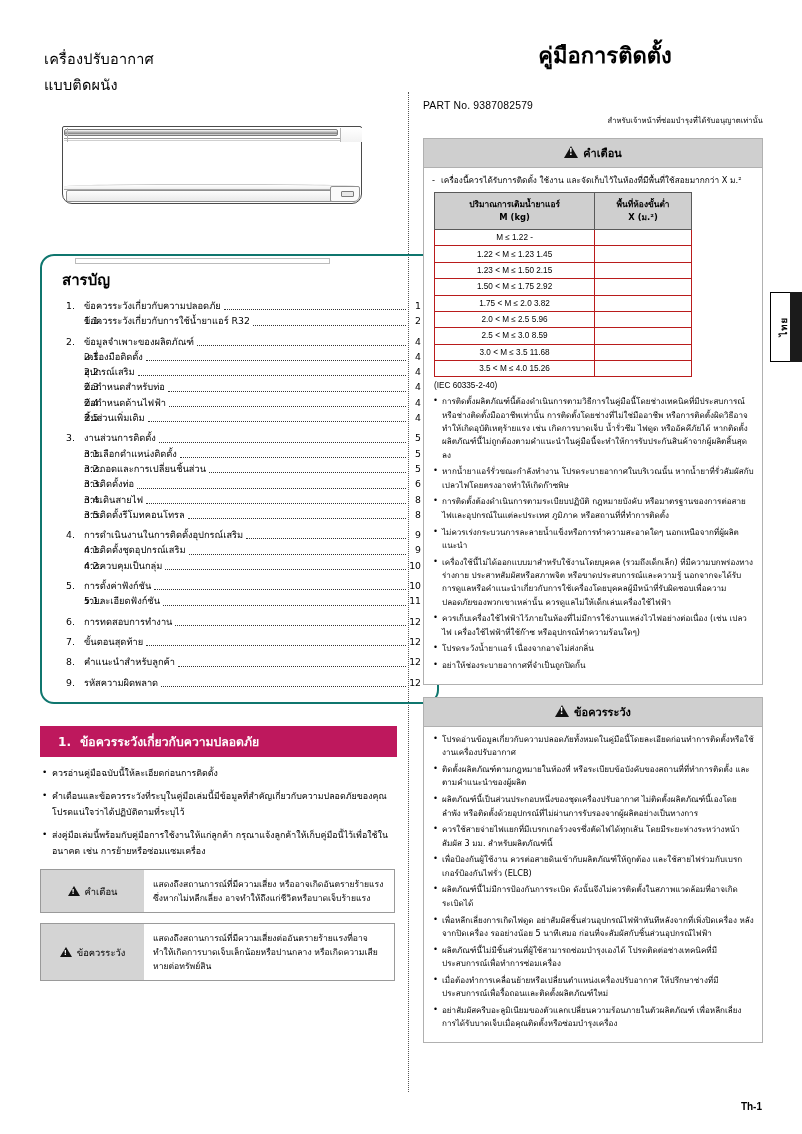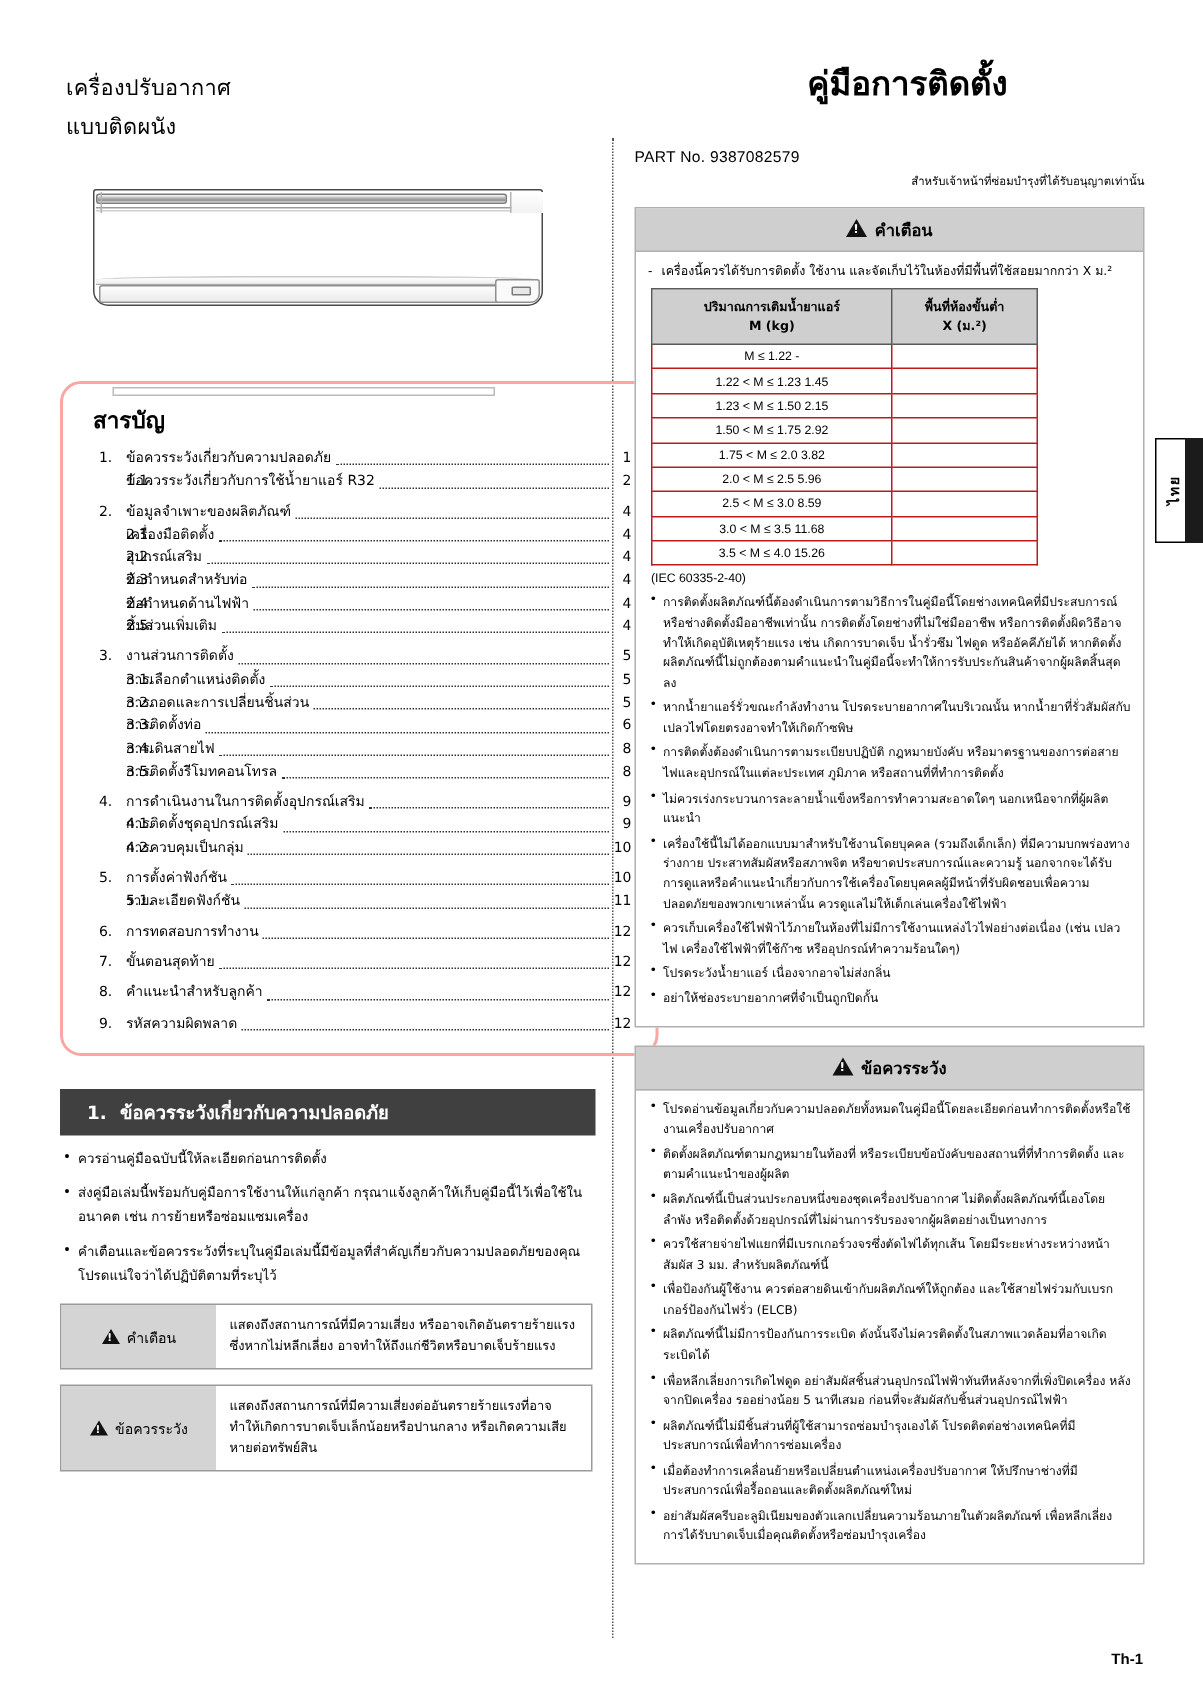--- a/index.html
+++ b/index.html
@@ -63,36 +63,36 @@
   .ac .led {
     position:absolute; right:8px; top:65px; width:13px; height:6px;
     border:1px solid #7a7a7a; background:#e8e8e8; border-radius:1px;
   }
   .ac .endL { position:absolute; left:0; top:2px; width:6px; height:14px; border-right:1px solid #b4b4b4; }
   .ac .endR { position:absolute; right:0; top:2px; width:22px; height:14px; border-left:1px solid #b4b4b4;
               background:linear-gradient(180deg,#fff,#f2f2f2); }
 
   
   .toc {
-    margin-top:16px; border:2px solid #fca5a5; border-radius:14px;
+    margin-top:16px; border:2px solid #0f766e; border-radius:14px;
     padding:10px 16px 12px 16px; width:399px; min-height:300px;
   }
   .toc h2 { margin:2px 0 6px 4px; font-size:15px; font-weight:bold; }
   .toc ul { list-style:none; margin:0; padding:0; }
   .toc li { font-size:9.3px; line-height:15.3px; display:flex; align-items:flex-end; }
   .toc li.l1 { margin-top:5px; }
   .toc li.l1 .num { width:26px; flex:none; padding-left:8px; font-weight:normal; }
   .toc li.l2 .num { width:26px; flex:none; padding-left:26px; }
   .toc li .txt { white-space:nowrap; }
   .toc li .dots { flex:1 1 auto; border-bottom:1.4px dotted #333; margin:0 3px 3px 3px; min-width:6px; }
   .toc li .pg { flex:none; text-align:right; width:12px; }
 
   
   .sec-banner {
-    margin-top:22px; background:#404040; color:#fff;
+    margin-top:22px; background:#be185d; color:#fff;
     font-size:12.2px; font-weight:bold; padding:6px 0 6px 18px; width:357px;
   }
   .sec-banner .sn { display:inline-block; width:22px; }
 
   .bul { margin-top:9px; width:355px; }
   .bul p { position:relative; margin:0 0 8px 0; padding-left:12px;
            font-size:8.9px; line-height:15.5px; }
   .bul p:before { content:"\2022"; position:absolute; left:2px; top:-1px; font-size:9px; }
 
   
@@ -337,22 +337,22 @@
           </li>
         </ul>
     </div>
 
     <div class="sec-banner">
       <span class="sn">1.</span><span>ข้อควรระวังเกี่ยวกับความปลอดภัย</span>
     </div>
 
     <div class="bul" id="sec1-bullets">
         <p>ควรอ่านคู่มือฉบับนี้ให้ละเอียดก่อนการติดตั้ง</p>
+        <p>คำเตือนและข้อควรระวังที่ระบุในคู่มือเล่มนี้มีข้อมูลที่สำคัญเกี่ยวกับความปลอดภัยของคุณ โปรดแน่ใจว่าได้ปฏิบัติตามที่ระบุไว้</p>
         <p>ส่งคู่มือเล่มนี้พร้อมกับคู่มือการใช้งานให้แก่ลูกค้า กรุณาแจ้งลูกค้าให้เก็บคู่มือนี้ไว้เพื่อใช้ในอนาคต เช่น การย้ายหรือซ่อมแซมเครื่อง</p>
-        <p>คำเตือนและข้อควรระวังที่ระบุในคู่มือเล่มนี้มีข้อมูลที่สำคัญเกี่ยวกับความปลอดภัยของคุณ โปรดแน่ใจว่าได้ปฏิบัติตามที่ระบุไว้</p>
       </div>
 
     <div id="sec1-notes">
         <div class="notebox">
           <div class="lab">
             <span class="tri"></span>
             <span>คำเตือน</span>
           </div>
           <div class="txt">แสดงถึงสถานการณ์ที่มีความเสี่ยง หรืออาจเกิดอันตรายร้ายแรง ซึ่งหากไม่หลีกเลี่ยง อาจทำให้ถึงแก่ชีวิตหรือบาดเจ็บร้ายแรง</div>
         </div>

